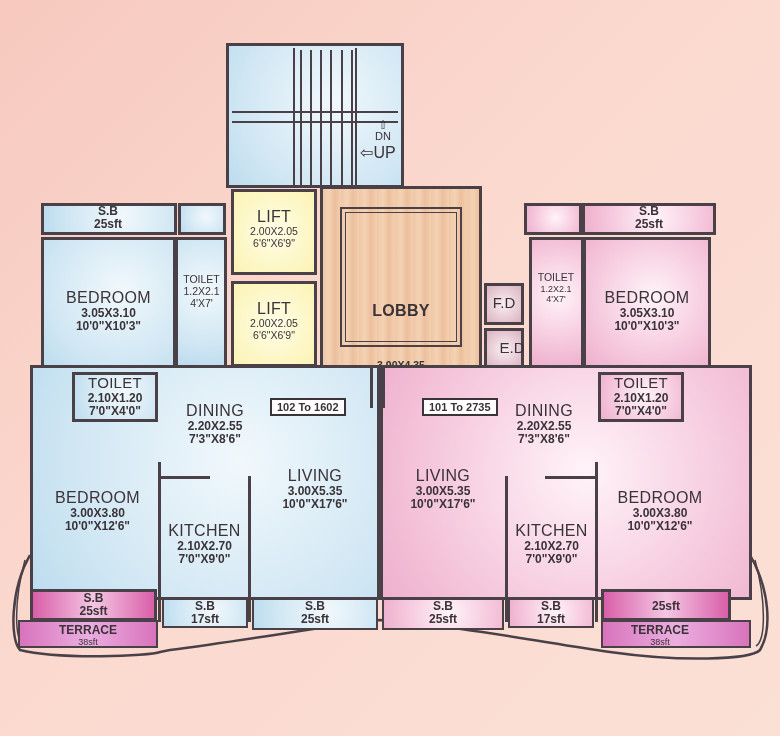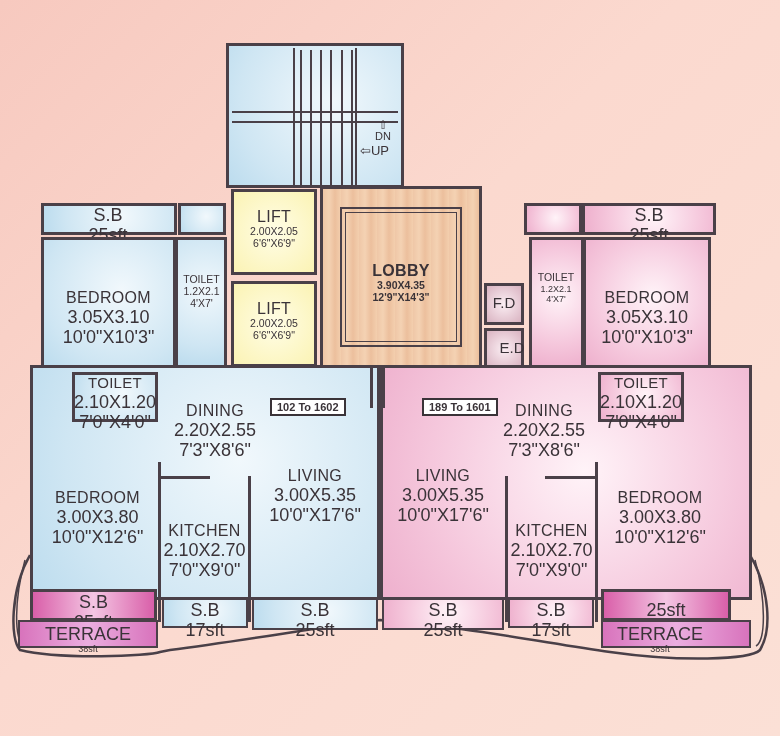--- a/index.html
+++ b/index.html
@@ -13,24 +13,24 @@
   .room { position:absolute; box-sizing:border-box; border:3px solid #4a4048; }
   .blue { background: radial-gradient(circle at 60% 40%, #f1f8fc 0%, #cfe6f3 70%, #bcdcee 100%); }
   .pink { background: radial-gradient(circle at 55% 45%, #fff3f8 0%, #f5c7dc 65%, #eeb0cd 100%); }
   .yellow { background: radial-gradient(circle at 50% 50%, #fffde6 0%, #fbf3b4 100%); }
   .wood { background: repeating-linear-gradient(90deg, #efc7a7 0px, #f4d2b3 6px, #ecbf9d 12px, #f3cfae 18px); }
   .mauve { background: radial-gradient(circle at 50% 50%, #fbeef3 0%, #d9b3c1 100%); }
   .magenta { background: linear-gradient(90deg, #d95fa9 0%, #f4c6e3 50%, #d95fa9 100%); }
   .magenta2 { background: linear-gradient(90deg, #d873bc 0%, #ebaee0 50%, #d873bc 100%); }
   .lbl { position:absolute; text-align:center; line-height:1.12; }
   .lbl .t { font-size:16px; letter-spacing:0.3px; }
-  .lbl .d { font-size:18px; }
+  .lbl .d { font-size:12px;font-weight:bold; }
   .lbl .s { font-size:10.5px; }
   .lbl .ss { font-size:9px; }
-  .bold { font-weight:bold; }
+  .bold { font-weight:bold;margin-top:40px; }
   .tag { position:absolute; border:2px solid #3a3338; background:#fff; font-size:11px; font-weight:bold; padding:1px 5px; }
   .wall { position:absolute; background:#4a4048; }
   .title {
     position:absolute; left:246px; top:686px; font-size:14px; font-weight:bold;
     color:#e0405e; text-decoration:underline;
   }
   .stair-line { position:absolute; width:2px; background:#4a4048; }
 </style>
 </head>
 <body>
@@ -55,21 +55,21 @@
   <div class="stair-line" style="left:341px;top:50px;height:138px;"></div>
   <div class="stair-line" style="left:351px;top:50px;height:138px;"></div>
   <div class="wall" style="left:232px;top:111px;width:166px;height:2px;"></div>
   <div class="wall" style="left:232px;top:121px;width:166px;height:2px;"></div>
   <div class="wall" style="left:293px;top:48px;width:2px;height:138px;"></div>
   <div class="wall" style="left:355px;top:48px;width:2px;height:138px;"></div>
   <div class="lbl" style="left:375px;top:120px;font-size:11px;">
     <div style="font-size:12px;line-height:10px;">⇧</div>
     <div>DN</div>
   </div>
-  <div class="lbl" style="left:360px;top:144px;font-size:13px;">
+  <div class="lbl" style="left:360px;top:144px;font-size:16px;">
     <span>⇦</span><span>UP</span>
   </div>
 
   <div class="room yellow" style="left:231px;top:189px;width:86px;height:86px;"></div>
   <div class="lbl" style="left:231px;top:208px;width:86px;">
     <div class="t">LIFT</div>
     <div class="s">2.00X2.05</div>
     <div class="s">6'6"X6'9"</div>
   </div>
   <div class="room yellow" style="left:231px;top:281px;width:86px;height:86px;"></div>
@@ -180,21 +180,21 @@
     <div class="t">BEDROOM</div>
     <div class="d">3.05X3.10</div>
     <div class="d">10'0"X10'3"</div>
   </div>
   <div class="room pink" style="left:598px;top:372px;width:86px;height:50px;"></div>
   <div class="lbl" style="left:598px;top:375px;width:86px;">
     <div class="t" style="font-size:15px">TOILET</div>
     <div class="d">2.10X1.20</div>
     <div class="d">7'0"X4'0"</div>
   </div>
-  <div class="tag" style="left:422px;top:398px;">189 To 1601</div>
+  <div class="tag" style="left:422px;top:398px;">101 To 2735</div>
   <div class="lbl" style="left:494px;top:402px;width:100px;">
     <div class="t">DINING</div>
     <div class="d">2.20X2.55</div>
     <div class="d">7'3"X8'6"</div>
   </div>
   <div class="wall" style="left:505px;top:476px;width:3px;height:146px;"></div>
   <div class="wall" style="left:545px;top:476px;width:52px;height:3px;"></div>
   <div class="wall" style="left:595px;top:462px;width:3px;height:160px;"></div>
   <div class="lbl" style="left:383px;top:467px;width:120px;">
     <div class="t">LIVING</div>

